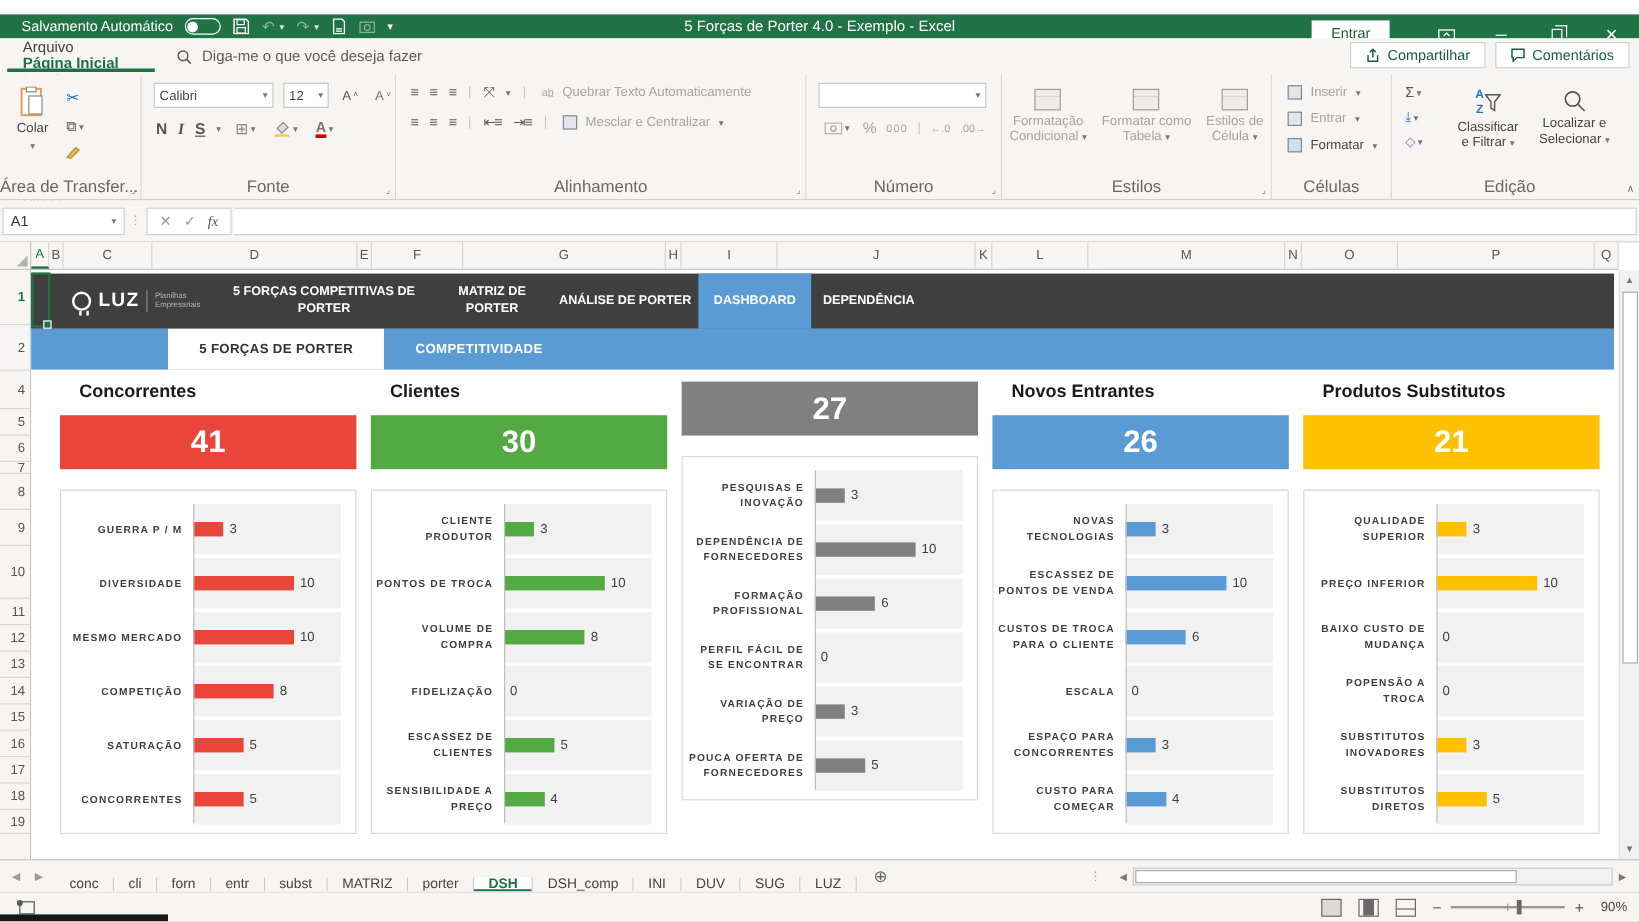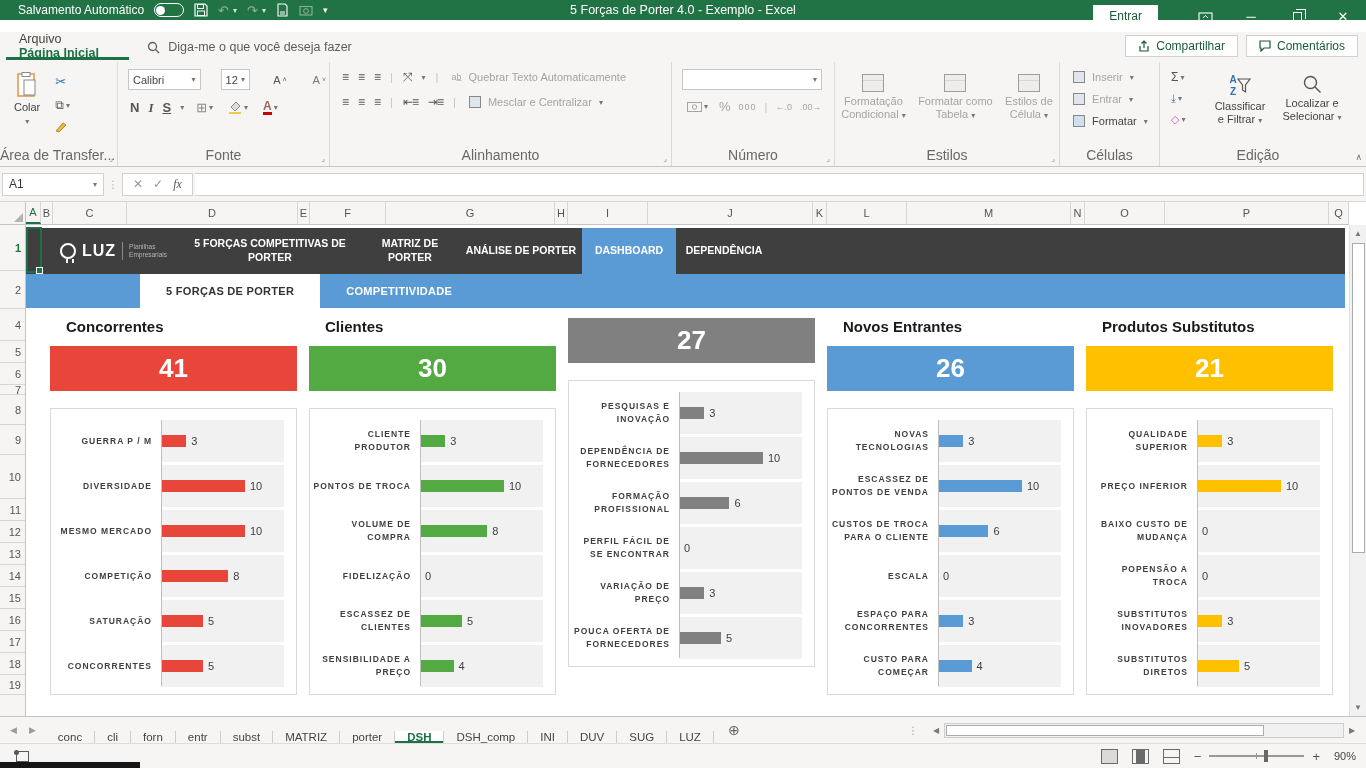--- a/index.html
+++ b/index.html
@@ -1,20 +1,20 @@
 <!DOCTYPE html>
 <html><head>
 <meta charset="utf-8">
 <style>
   *{margin:0;padding:0;box-sizing:border-box}
   body{font-family:"Liberation Sans",sans-serif;background:#bbb}
   .app{position:relative;width:1366px;height:768px;background:#fff;overflow:hidden}
 
   
-  .titlebar{position:absolute;top:0;left:0;width:100%;height:20px;background:#217346;color:#fff;display:flex;align-items:center}
+  .titlebar{position:absolute;top:12px;left:0;width:100%;height:20px;background:#217346;color:#fff;display:flex;align-items:center}
   .qat{display:flex;align-items:center;gap:10px;padding-left:18px;font-size:12px}
   .toggle{width:30px;height:14px;border:1.5px solid #fff;border-radius:8px;display:inline-flex;align-items:center;padding:1px;cursor:pointer}
   .knob{width:9px;height:9px;border-radius:50%;background:#fff}
   .tb-ico{display:inline-flex;align-items:center;color:#fff;font-size:13px}
   .dim{opacity:.45}
   .tb-dd{font-size:8px;opacity:.8;margin-left:-6px}
   .tb-title{position:absolute;left:0;right:0;text-align:center;font-size:12.5px;pointer-events:none}
   .tb-right{position:absolute;right:0;top:0;height:32px;display:flex;align-items:center}
   .signin{background:#fff;color:#185c37;font-size:12px;padding:4px 16px;margin-right:24px;cursor:pointer}
   .winbtn{width:46px;height:32px;display:flex;align-items:center;justify-content:center;color:#fff;font-size:13px;cursor:pointer}
@@ -250,21 +250,21 @@
                 <path d="M1 10L8 2l3 2-7 7z" fill="#e8b84b" stroke="#b78a2a"></path>
               </svg>
             </span>
         </div>
       </div>
       <div class="glabel" style="padding-right:10px">Área de Transfer...</div>
       <span class="launcher">⌟</span>
     </div>
 
     <div class="rgroup" style="left:118px;width:212px">
-      <div style="padding:7px 0 0 10px;display:flex;gap:20px">
+      <div style="padding:7px 0 0 10px;display:flex;gap:8px">
         <span class="sel" style="width:112px">
             <span>Calibri</span>
             <span class="arrow">▾</span>
           </span>
         <span class="sel" style="width:42px">
             <span>12</span>
             <span class="arrow">▾</span>
           </span>
         <span class="mini" style="color:#555">A<sup style="font-size:7px">˄</sup></span>
         <span class="mini" style="color:#777">A<sup style="font-size:7px">˅</sup></span>

